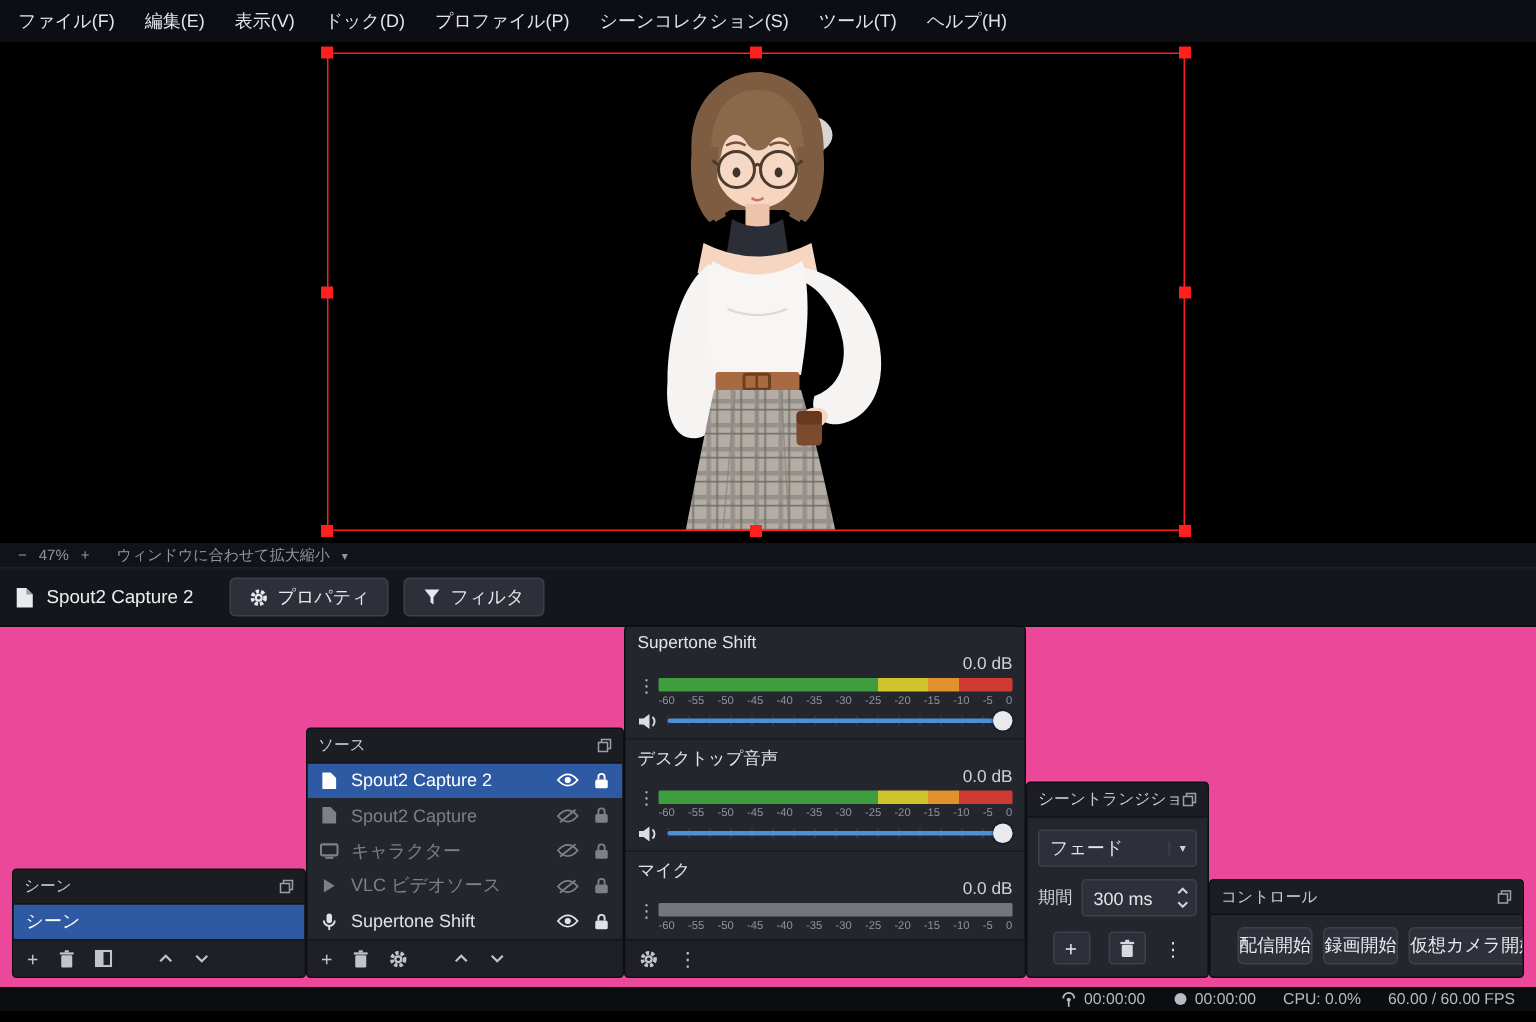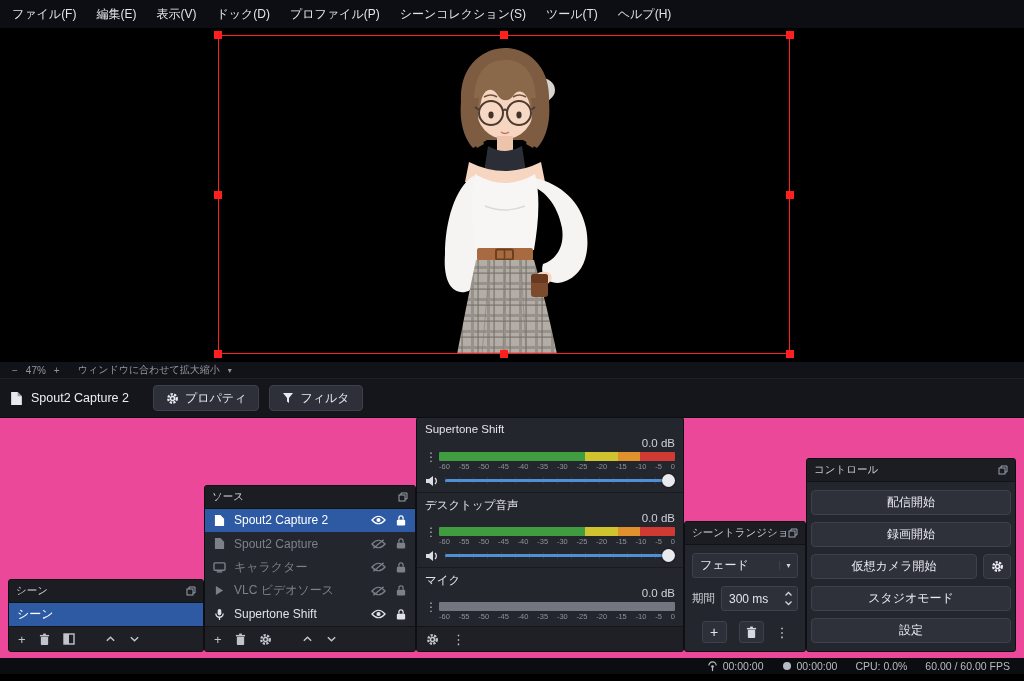--- a/index.html
+++ b/index.html
@@ -99,21 +99,21 @@
           display:flex; align-items:center; }
   .spin .val { flex:1; padding:0 7px; font-size:12px; white-space:nowrap; }
   .spin .arrows { width:15px; display:flex; flex-direction:column; align-items:center; gap:3px;
                   color:#cfd2d9; padding-right:2px; }
   .trans-btns { display:flex; justify-content:center; gap:12px; align-items:center; color:#d6d9df; margin-top:2px; }
   .tbtn { width:25px; height:22px; background:#2d3039; border:1px solid #3d414b; border-radius:3px;
           display:flex; align-items:center; justify-content:center; font-size:14px; color:#e3e5ea; }
   .tkebab { font-size:13px; }
 
   
-  .ctl-body { padding:8px 4px; display:flex; flex-direction:column; gap:7px; }
+  .ctl-body { padding:8px 18px; display:flex; flex-direction:row; gap:7px; }
   .ctl-btn { height:25px; background:#2e313a; border:1px solid #3d414b; border-radius:4px;
              color:#e9ebef; font-size:12px; display:flex; align-items:center; justify-content:center;
              white-space:nowrap; }
   .vc-row { display:flex; gap:6px; }
   .vc-row .ctl-btn { flex:1; }
   .sq-btn { width:28px; height:25px; background:#2e313a; border:1px solid #3d414b; border-radius:4px;
             display:flex; align-items:center; justify-content:center; color:#e9ebef; }
 
   
   .statusbar { height:16px; display:flex; align-items:center; justify-content:flex-end; gap:18px;

